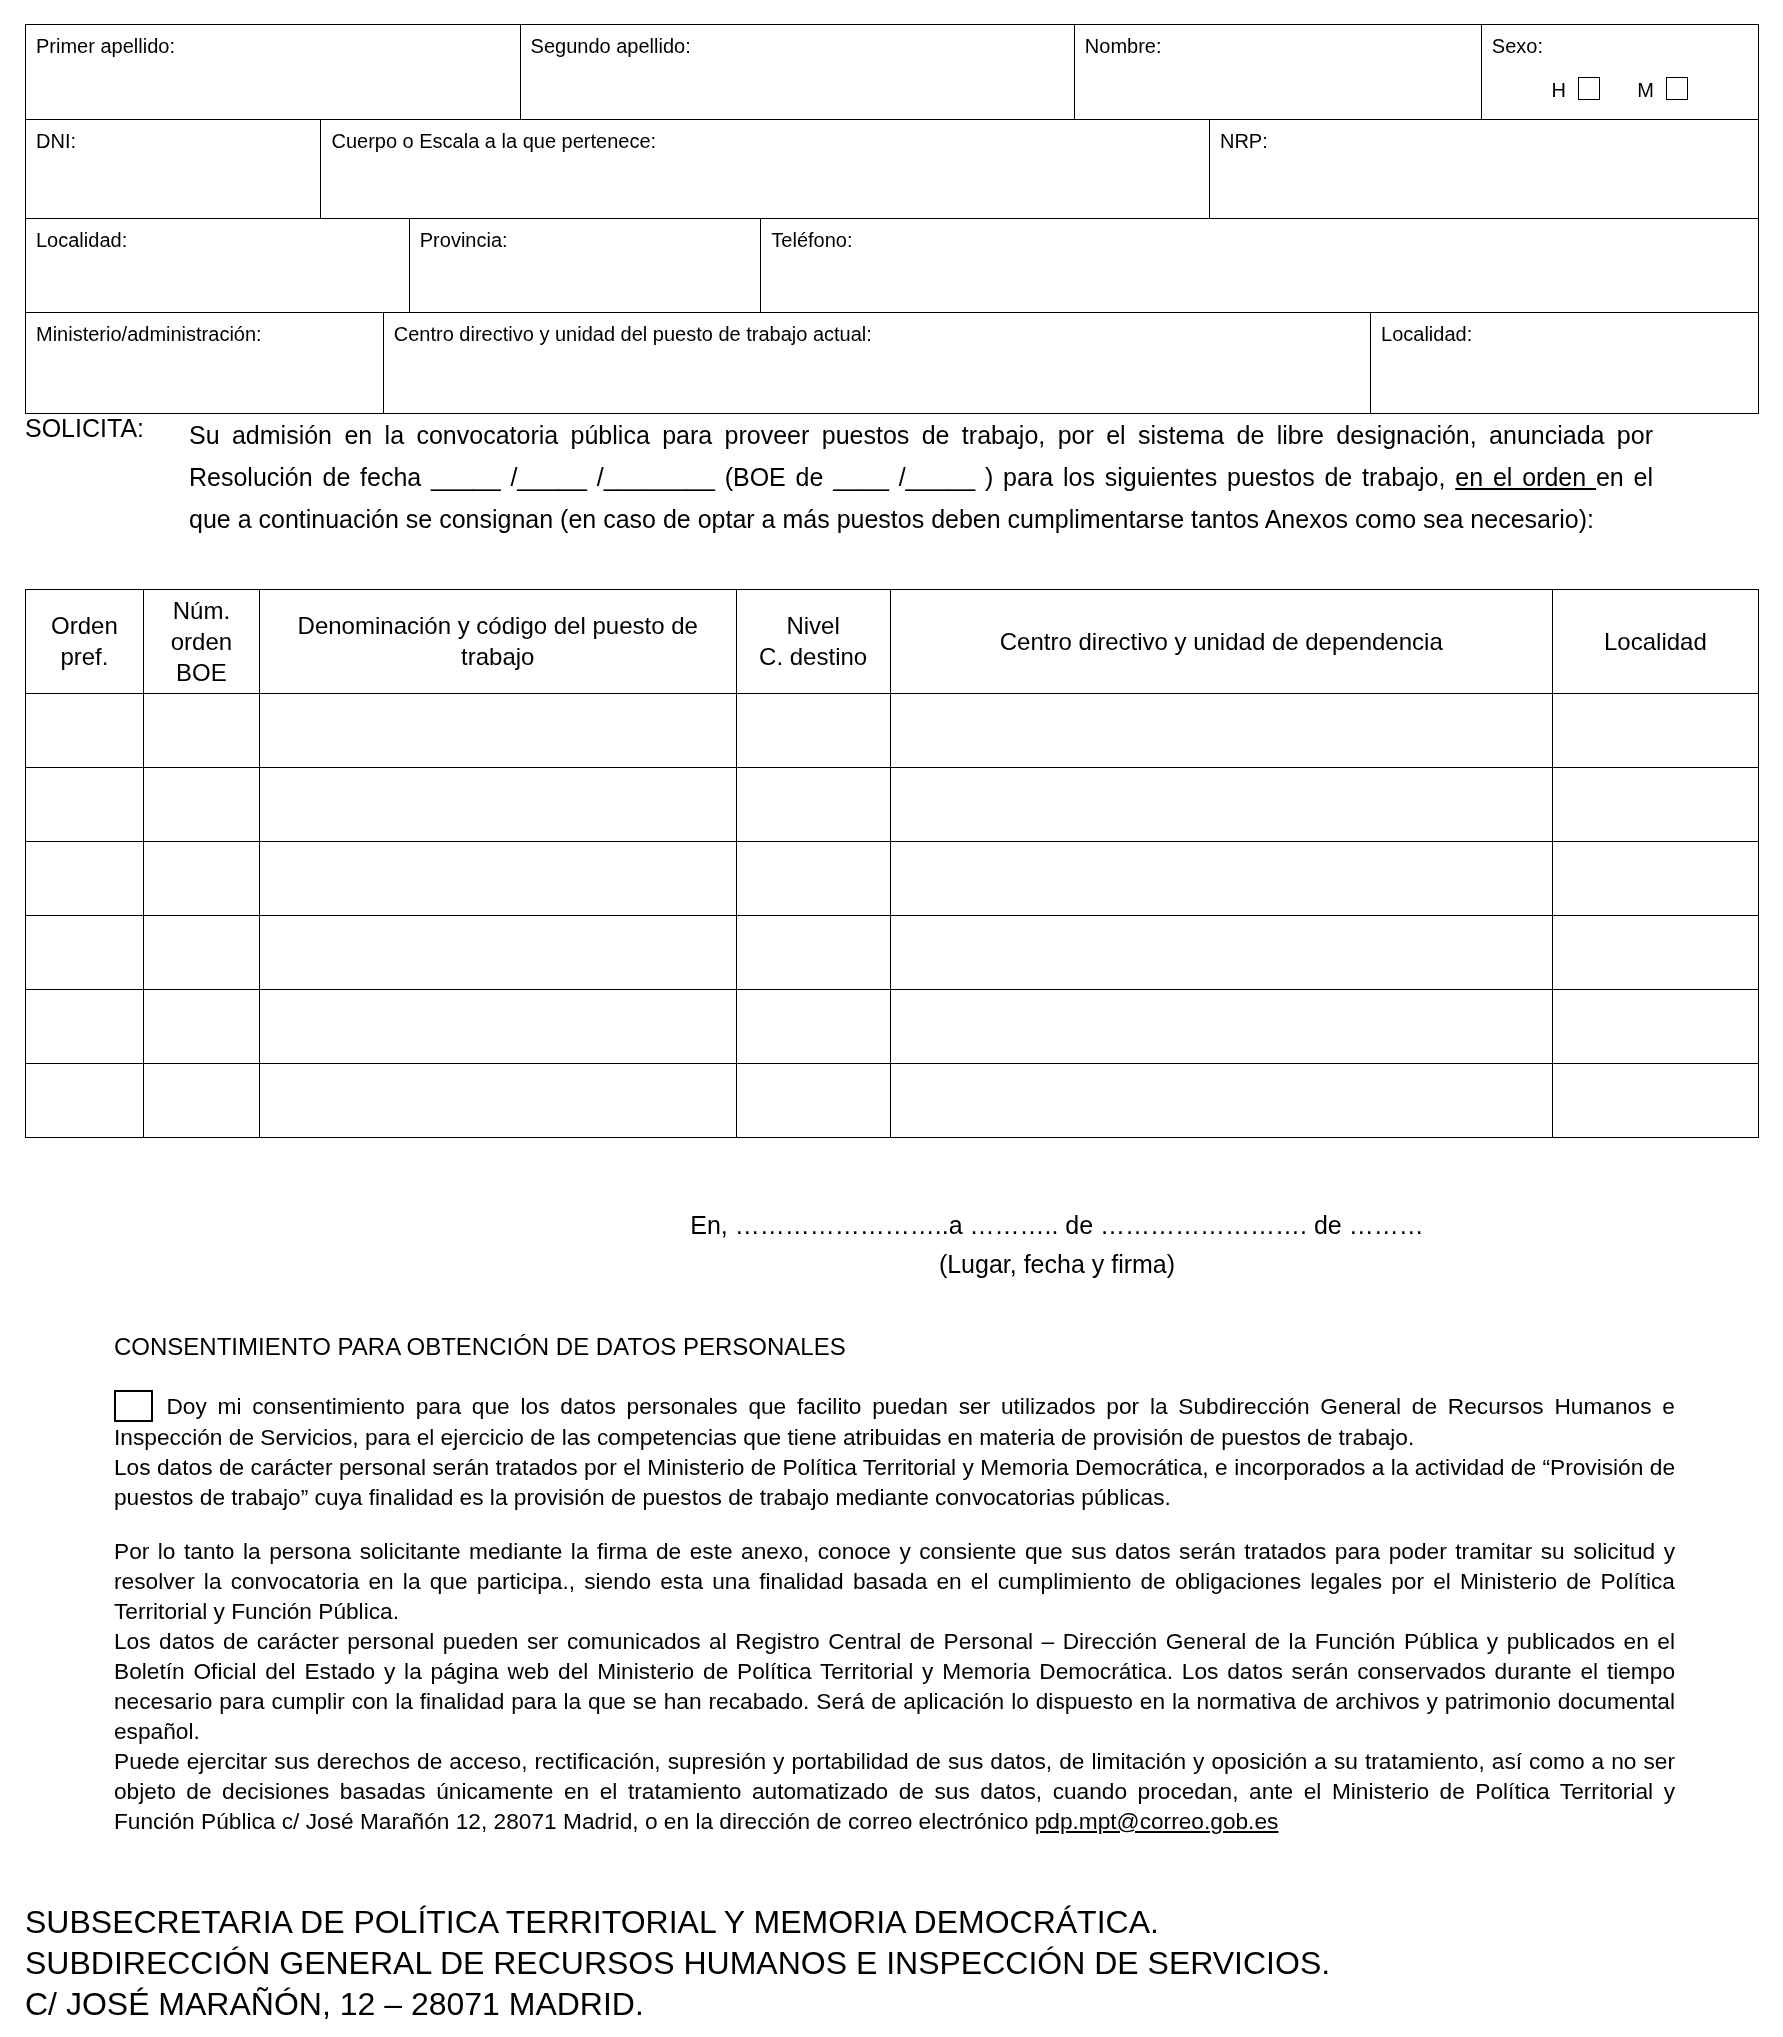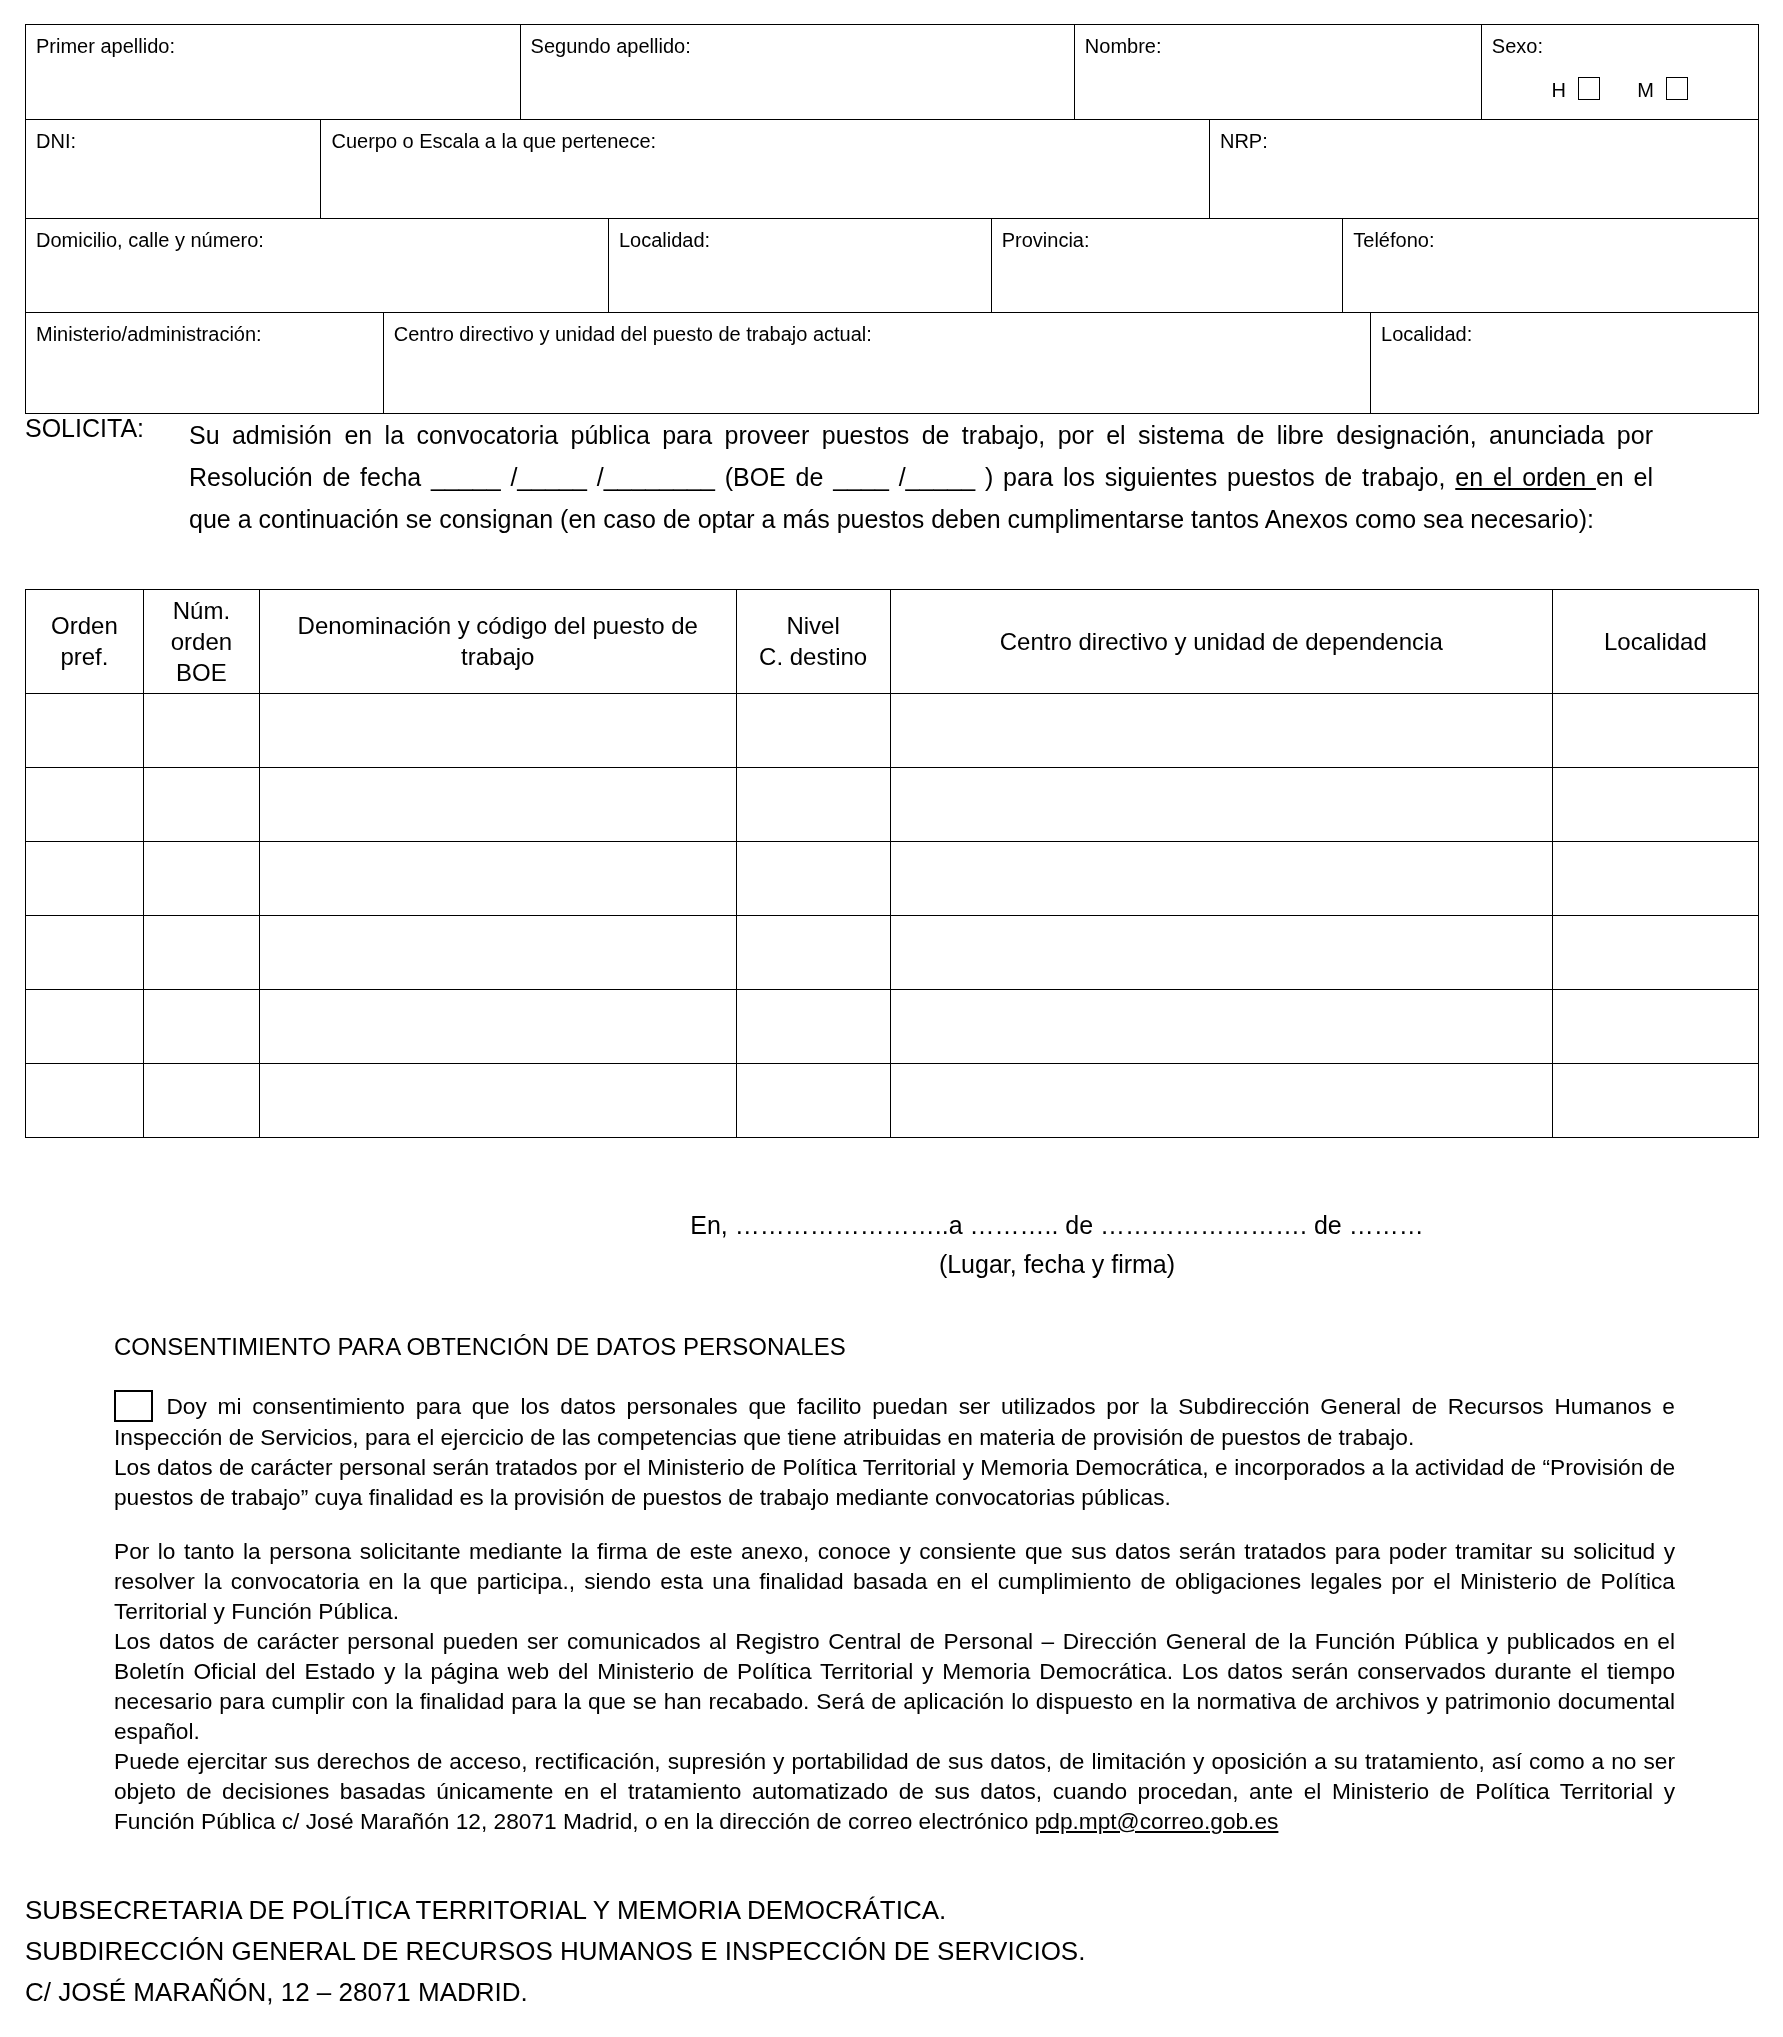--- a/index.html
+++ b/index.html
@@ -40,21 +40,21 @@
 
   
   .consent { margin:48px 84px 0 89px; font-size:22.7px; line-height:30px; }
   .consent-title { font-size:24px; margin-bottom:28.5px; }
   .consent p { text-align:justify; }
   .consent p.gap { margin-top:23.5px; }
   .cbox { display:inline-block; width:39px; height:32px; border:2.5px solid #000; vertical-align:-7.6px; margin-right:13.4px; background:#fff; }
   .email { text-decoration:underline; }
 
   
-  .footer { position:absolute; left:25px; bottom:24px; font-size:26px; line-height:41px; }
+  .footer { position:absolute; left:25px; bottom:12px; font-size:32px; line-height:41px; }
 </style>
 </head>
 <body>
 
 <div class="page">
 
   <div class="ptable">
     <div class="prow" style="height:94px">
       <div class="pcell" style="width:28.5%">
         <span class="lbl">Primer apellido:</span>
@@ -79,23 +79,20 @@
       </div>
       <div class="pcell" style="width:51.3%">
         <span class="lbl">Cuerpo o Escala a la que pertenece:</span>
       </div>
       <div class="pcell" style="width:31.7%">
         <span class="lbl">NRP:</span>
       </div>
     </div>
 
     <div class="prow" style="height:94px">
-      <div class="pcell" style="width:33.6%">
-        <span class="lbl">Domicilio, calle  y número:</span>
-      </div>
       <div class="pcell" style="width:22.1%">
         <span class="lbl">Localidad:</span>
       </div>
       <div class="pcell" style="width:20.3%">
         <span class="lbl">Provincia:</span>
       </div>
       <div class="pcell" style="width:24%">
         <span class="lbl">Teléfono:</span>
       </div>
     </div>

